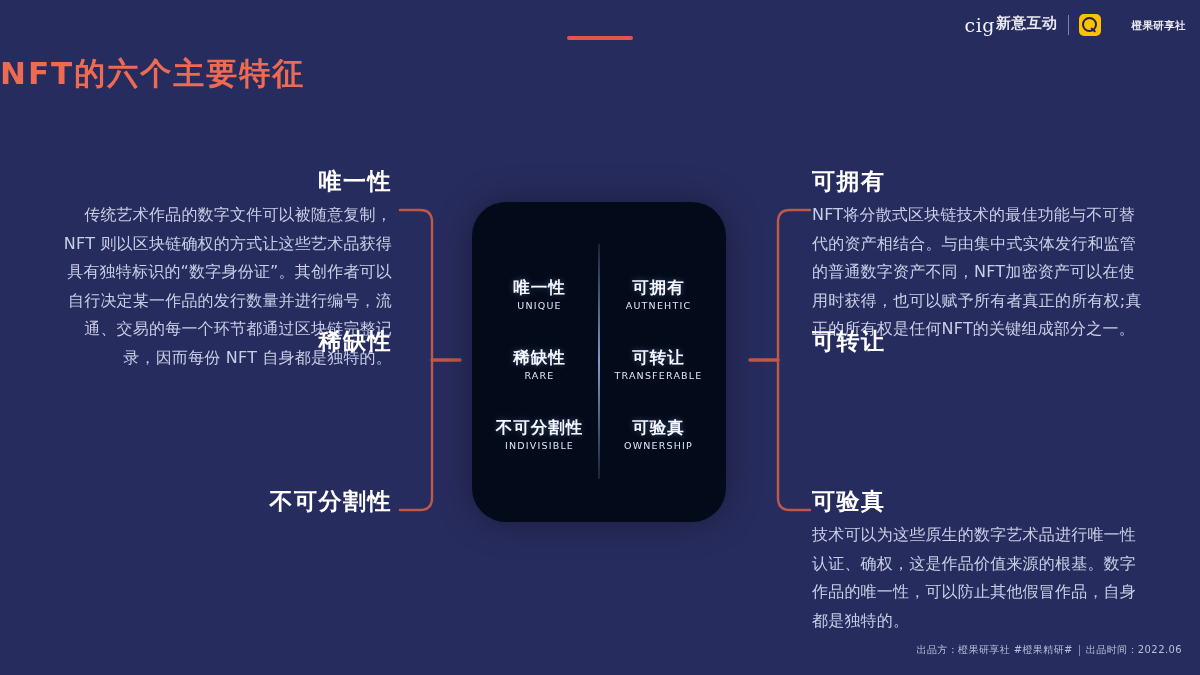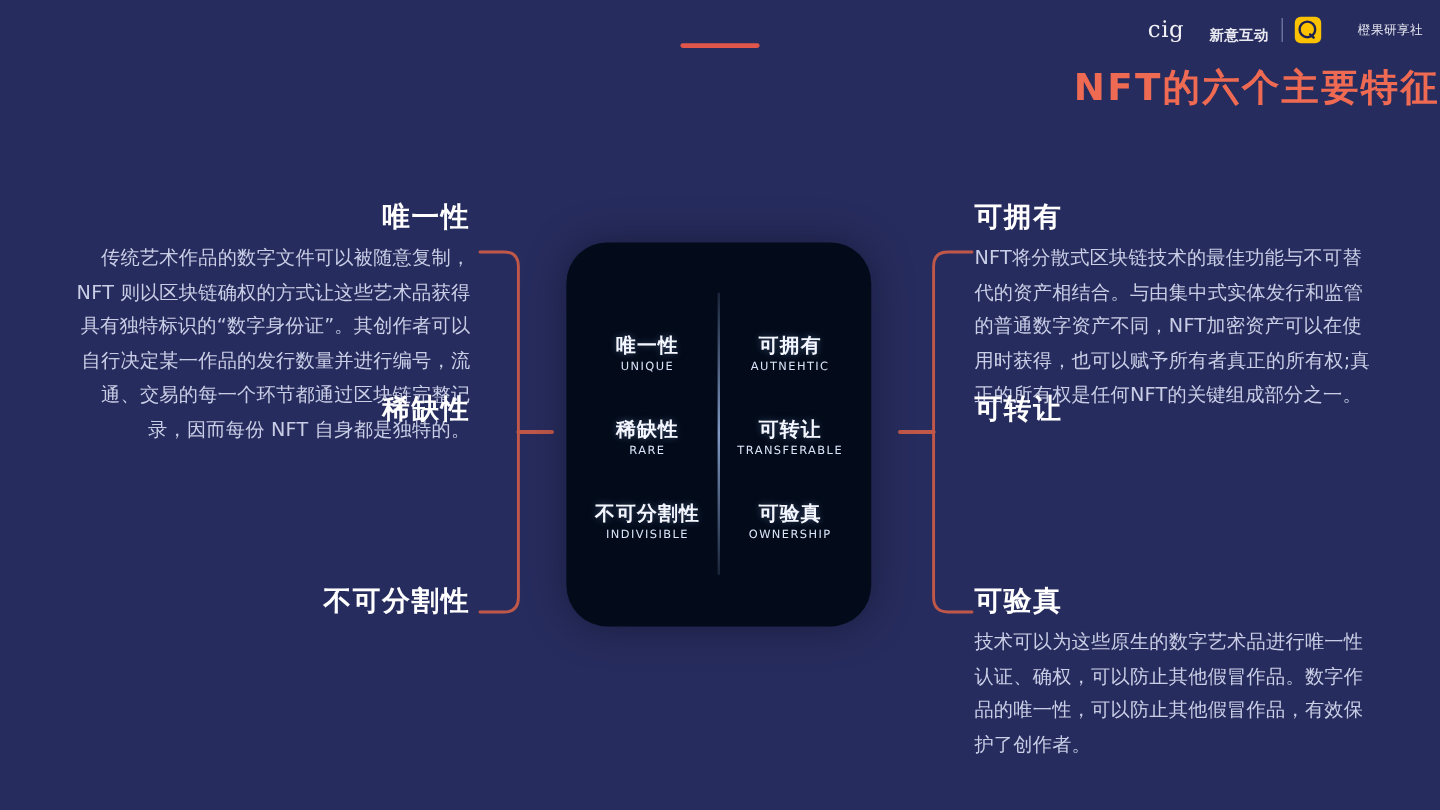--- a/index.html
+++ b/index.html
@@ -27,33 +27,33 @@
     position: absolute;
     top: 11px;
     right: 14px;
     display: flex;
     align-items: center;
     gap: 10px;
     height: 28px;
   }
   .brand-cig {
     display: flex;
-    align-items: flex-end;
-    gap: 21px;
+    align-items: flex-start;
+    gap: 1px;
   }
   .cig-word {
     font-family: "DejaVu Serif", "Liberation Serif", serif;
     font-size: 19px;
     letter-spacing: 0.5px;
     color: #f2f2f6;
     font-weight: 400;
     line-height: 1;
   }
   .cig-cn {
-    font-size: 12px;
+    font-size: 15px;
     color: #e9e9f2;
     letter-spacing: 0.4px;
     font-weight: 700;
     line-height: 1;
   }
   .brand-sep {
     width: 1px;
     height: 20px;
     background: #7d82ab;
   }
@@ -86,42 +86,42 @@
     height: 2px;
     background: #1e2150;
     transform: rotate(42deg);
     transform-origin: left center;
     border-radius: 1px;
   }
   .cheng-cn {
     font-size: 10.5px;
     color: #e9e9f2;
     letter-spacing: 0.4px;
-    font-weight: 400;
+    font-weight: 700;
     line-height: 1;
     padding-left: 24px;
   }
 
   
   .title-rule {
     position: absolute;
     left: 50%;
     transform: translateX(-50%);
     top: 36px;
     width: 66px;
     height: 4px;
     background: #e0564a;
     border-radius: 2px;
   }
   .title {
     position: absolute;
     top: 54px;
     left: 0;
-    right: 0;
-    text-align: right;
+    right: 17px;
+    text-align: left;
     font-size: 31px;
     font-weight: 700;
     color: #ef6a52;
     letter-spacing: 2px;
     line-height: 1.25;
   }
 
   
   .card {
     position: absolute;
@@ -307,17 +307,22 @@
 
   <div class="feature right f1">
     <div class="f-title">可拥有</div>
     <div class="f-body">NFT将分散式区块链技术的最佳功能与不可替代的资产相结合。与由集中式实体发行和监管的普通数字资产不同，NFT加密资产可以在使用时获得，也可以赋予所有者真正的所有权;真正的所有权是任何NFT的关键组成部分之一。</div>
   </div>
   <div class="feature right f2">
     <div class="f-title">可转让</div>
   </div>
   <div class="feature right f3">
     <div class="f-title">可验真</div>
-    <div class="f-body">技术可以为这些原生的数字艺术品进行唯一性认证、确权，可以防止其他假冒作品。数字作品的唯一性，可以防止其他假冒作品，有效保护了创作者。</div>
-  </div>
-
+    <div class="f-body">技术可以为这些原生的数字艺术品进行唯一性认证、确权，这是作品价值来源的根基。数字作品的唯一性，可以防止其他假冒作品，自身都是独特的。</div>
+  </div>
+
+  <div class="footer">
+    <span>出品方：橙果研享社 #橙果精研#</span>
+    <span class="sep"></span>
+    <span>出品时间：2022.06</span>
+  </div>
 
 </div>
 
 </body></html>

